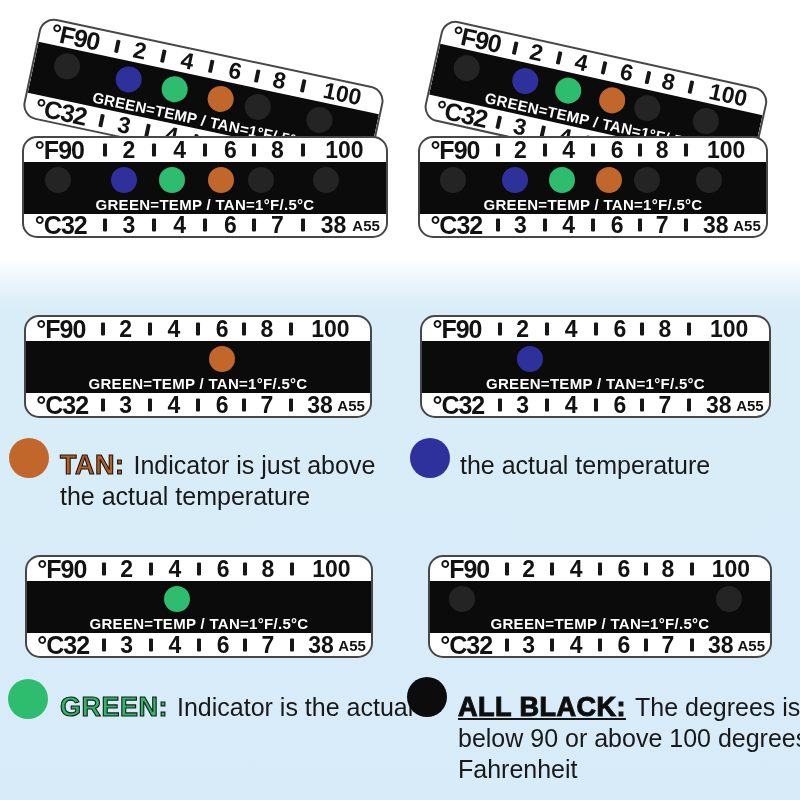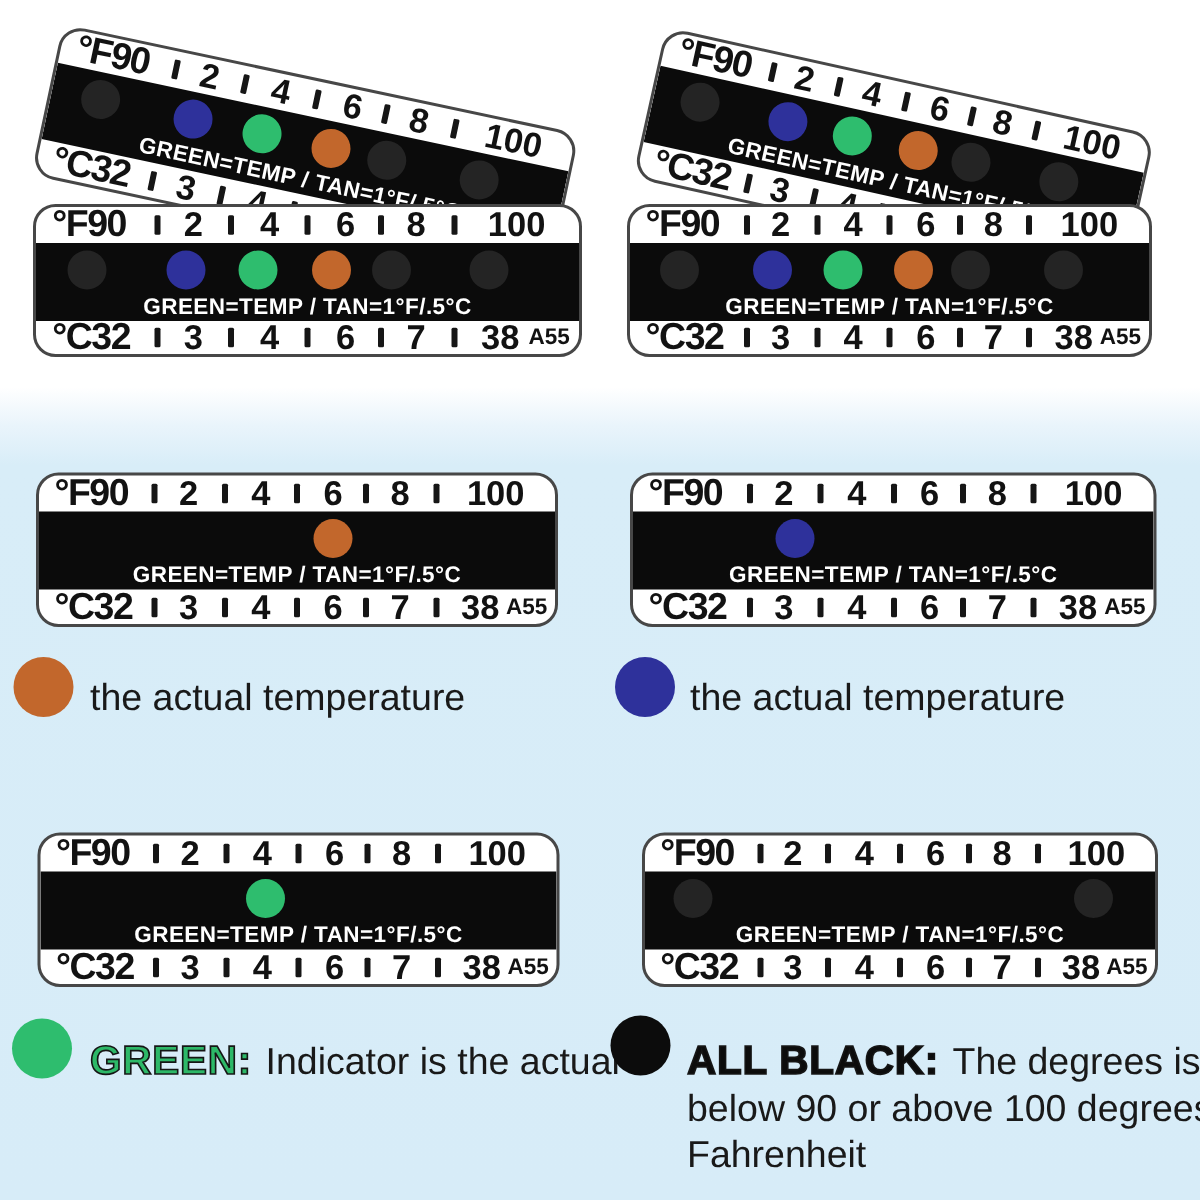--- a/index.html
+++ b/index.html
@@ -318,33 +318,34 @@
         <span class="sc tick" style="left: 63.5%;"></span>
         <span class="sc num" style="left: 70%;">7</span>
         <span class="sc tick" style="left: 77%;"></span>
         <span class="sc num" style="left: 85.5%;">38</span>
         <span class="sc code" style="left: 94.5%;">A55</span>
       </div>
   </div>
 
   <div class="lg-dot" style="left: 9px; top: 438px; background: rgb(194, 103, 44);"></div>
   <div class="lg-text" style="left:60px;top:450px;">
+    <div><span class="term" style="color: rgb(185, 95, 33);">TAN:</span><span>Indicator is just above</span></div>
     <div>the actual temperature</div>
   </div>
 
   <div class="lg-dot" style="left: 410px; top: 438px; background: rgb(46, 49, 155);"></div>
   <div class="lg-text" style="left:460px;top:450px;">
     <div>the actual temperature</div>
   </div>
 
   <div class="lg-dot" style="left: 8px; top: 679px; background: rgb(46, 189, 110);"></div>
   <div class="lg-text" style="left:60px;top:692px;">
     <div><span class="term" style="color: rgb(45, 184, 104); margin-top: 40px;">GREEN:</span><span>Indicator is the actual</span></div>
   </div>
 
   <div class="lg-dot" style="left: 407px; top: 677px; background: rgb(12, 12, 12);"></div>
   <div class="lg-text" style="left:458px;top:692px;">
-    <div><span class="term" style="color: rgb(12, 12, 12);">ALL BLACK:</span><span>The degrees is</span></div>
+    <div><span class="term" style="color: rgb(12, 12, 12); text-decoration: underline;">ALL BLACK:</span><span>The degrees is</span></div>
     <div>below 90 or above 100 degrees</div>
     <div>Fahrenheit</div>
   </div>
 
 </div>
 
 </body></html>

